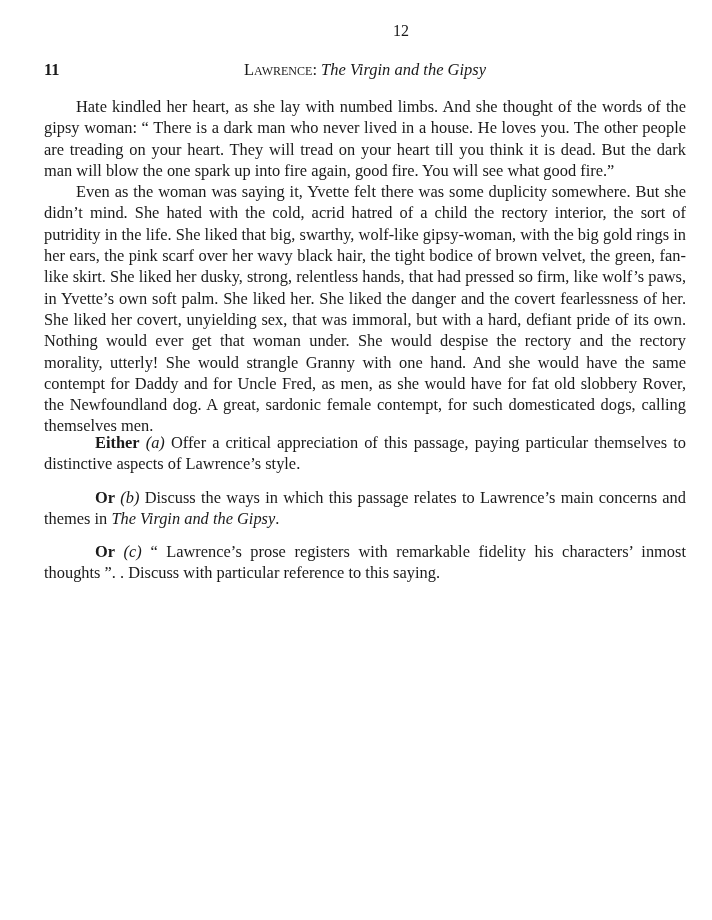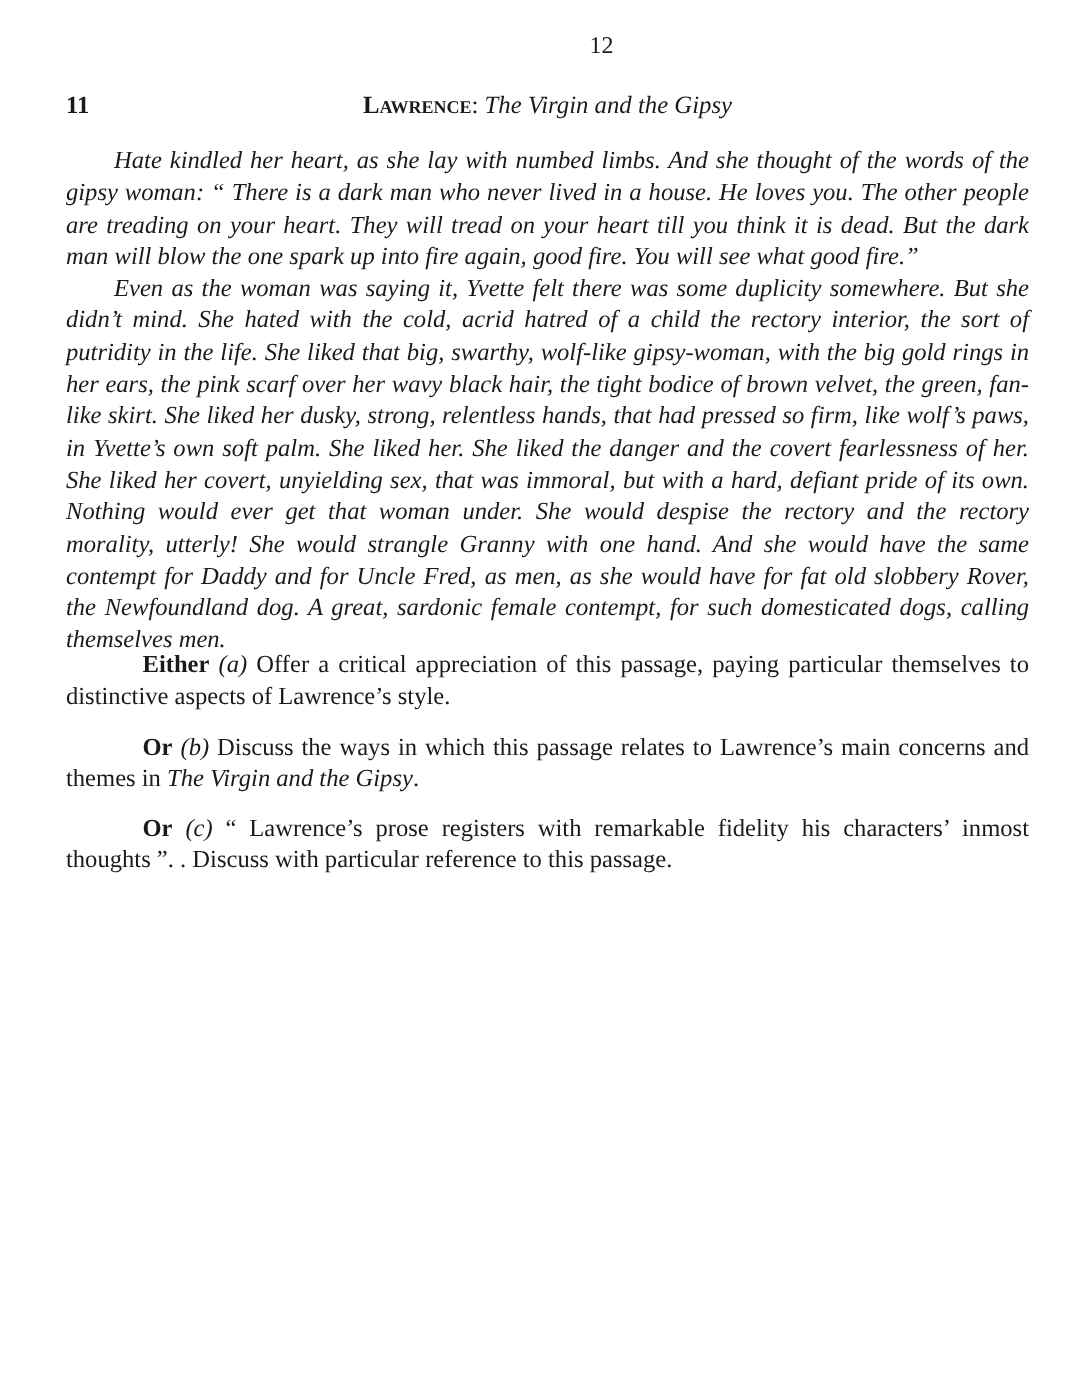--- a/index.html
+++ b/index.html
@@ -40,38 +40,36 @@
     }
     .header .title {
       position: absolute;
       left: 0;
       top: 0;
       width: 642px;
       text-align: center;
     }
     .header .author {
       font-variant: small-caps;
-      font-weight: bold;
     }
     .header .work {
       font-style: italic;
     }
     .passage {
       position: absolute;
       top: 96px;
       left: 44px;
       width: 642px;
       font-size: 16.4px;
       line-height: 21.3px;
       text-align: justify;
     }
     .passage p {
       margin: 0;
       text-indent: 32px;
-      font-style: italic;
     }
     .questions {
       position: absolute;
       top: 432px;
       left: 44px;
       width: 642px;
       font-size: 16.4px;
       line-height: 21.3px;
       text-align: justify;
     }
@@ -101,14 +99,14 @@
 </div>
 
 <div class="passage">
   <p>Hate kindled her heart, as she lay with numbed limbs. And she thought of the words of the gipsy woman: “ There is a dark man who never lived in a house. He loves you. The other people are treading on your heart. They will tread on your heart till you think it is dead. But the dark man will blow the one spark up into fire again, good fire. You will see what good fire.”</p>
   <p>Even as the woman was saying it, Yvette felt there was some duplicity somewhere. But she didn’t mind. She hated with the cold, acrid hatred of a child the rectory interior, the sort of putridity in the life. She liked that big, swarthy, wolf-like gipsy-woman, with the big gold rings in her ears, the pink scarf over her wavy black hair, the tight bodice of brown velvet, the green, fan-like skirt. She liked her dusky, strong, relentless hands, that had pressed so firm, like wolf’s paws, in Yvette’s own soft palm. She liked her. She liked the danger and the covert fearlessness of her. She liked her covert, unyielding sex, that was immoral, but with a hard, defiant pride of its own. Nothing would ever get that woman under. She would despise the rectory and the rectory morality, utterly! She would strangle Granny with one hand. And she would have the same contempt for Daddy and for Uncle Fred, as men, as she would have for fat old slobbery Rover, the Newfoundland dog. A great, sardonic female contempt, for such domesticated dogs, calling themselves men.</p>
 </div>
 
 <div class="questions">
   <p><span class="kw">Either</span> <span class="opt">(a)</span><span> Offer a critical appreciation of this passage, paying particular themselves to distinctive aspects of Lawrence’s style.</span></p>
   <p><span class="kw">Or</span> <span class="opt">(b)</span><span> Discuss the ways in which this passage relates to Lawrence’s main concerns and themes in </span><span class="ital">The Virgin and the Gipsy</span><span>.</span></p>
-  <p><span class="kw">Or</span> <span class="opt">(c)</span> <span>“ Lawrence’s prose registers with remarkable fidelity his characters’ inmost thoughts ”. . Discuss with particular reference to this passage.</span></p>
+  <p><span class="kw">Or</span> <span class="opt">(c)</span> <span>“ Lawrence’s prose registers with remarkable fidelity his characters’ inmost thoughts ”. . Discuss with particular reference to this saying.</span></p>
 </div>
 
 </body></html>

